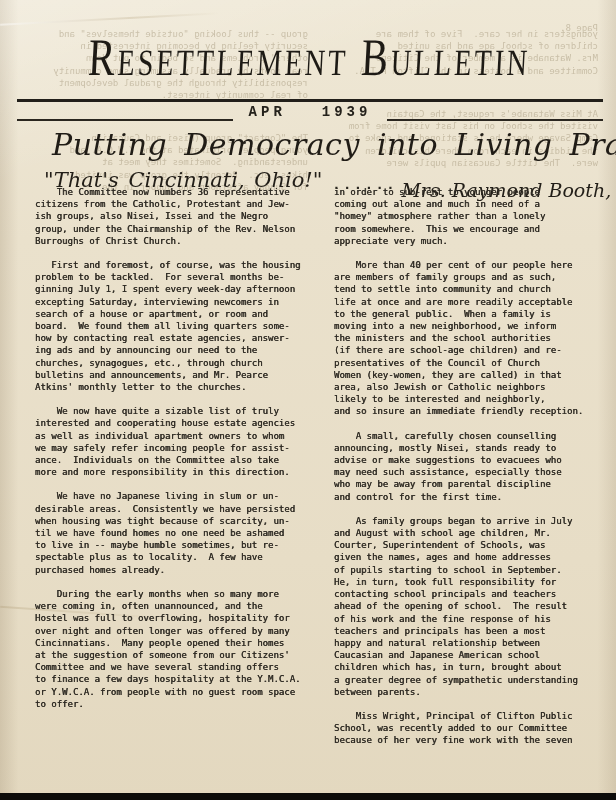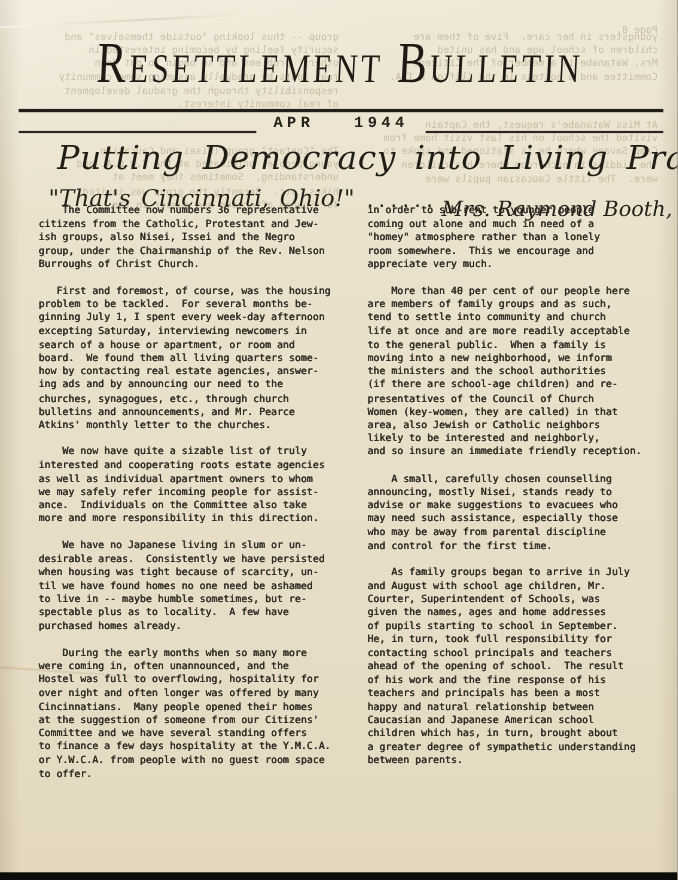--- a/index.html
+++ b/index.html
@@ -100,21 +100,21 @@
 for Sunday afternoon and supper in the</div>
 
   <div class="masthead">Resettlement Bulletin</div>
 
   <div class="rule-top"></div>
 
   <div class="date-row">
     <span class="seg"></span>
     <span class="date-text">
       <span>APR</span>
-      <span>1944</span>
+      <span>1939</span>
     </span>
     <span class="seg"></span>
   </div>
 
   <div class="ink-dot"></div>
 
   <div class="headline">Putting Democracy into Living Practice</div>
 
   <div class="subline">
     <span class="sub-quote">"That's Cincinnati, Ohio!"</span>
@@ -135,21 +135,21 @@
 ginning July 1, I spent every week-day afternoon
 excepting Saturday, interviewing newcomers in
 search of a house or apartment, or room and
 board.  We found them all living quarters some-
 how by contacting real estate agencies, answer-
 ing ads and by announcing our need to the
 churches, synagogues, etc., through church
 bulletins and announcements, and Mr. Pearce
 Atkins' monthly letter to the churches.</p>
       <p class="para">    We now have quite a sizable list of truly
-interested and cooperating roots estate agencies
+interested and cooperating house estate agencies
 as well as individual apartment owners to whom
 we may safely refer incoming people for assist-
 ance.  Individuals on the Committee also take
 more and more responsibility in this direction.</p>
       <p class="para">    We have no Japanese living in slum or un-
 desirable areas.  Consistently we have persisted
 when housing was tight because of scarcity, un-
 til we have found homes no one need be ashamed
 to live in -- maybe humble sometimes, but re-
 spectable plus as to locality.  A few have
@@ -198,17 +198,20 @@
 He, in turn, took full responsibility for
 contacting school principals and teachers
 ahead of the opening of school.  The result
 of his work and the fine response of his
 teachers and principals has been a most
 happy and natural relationship between
 Caucasian and Japanese American school
 children which has, in turn, brought about
 a greater degree of sympathetic understanding
 between parents.</p>
+      <p class="para">    Miss Wright, Principal of Clifton Public
+School, was recently added to our Committee
+because of her very fine work with the seven</p>
     </div>
   </div>
 
   <div class="bottom-band"></div>
 </div>
 
 </body></html>

